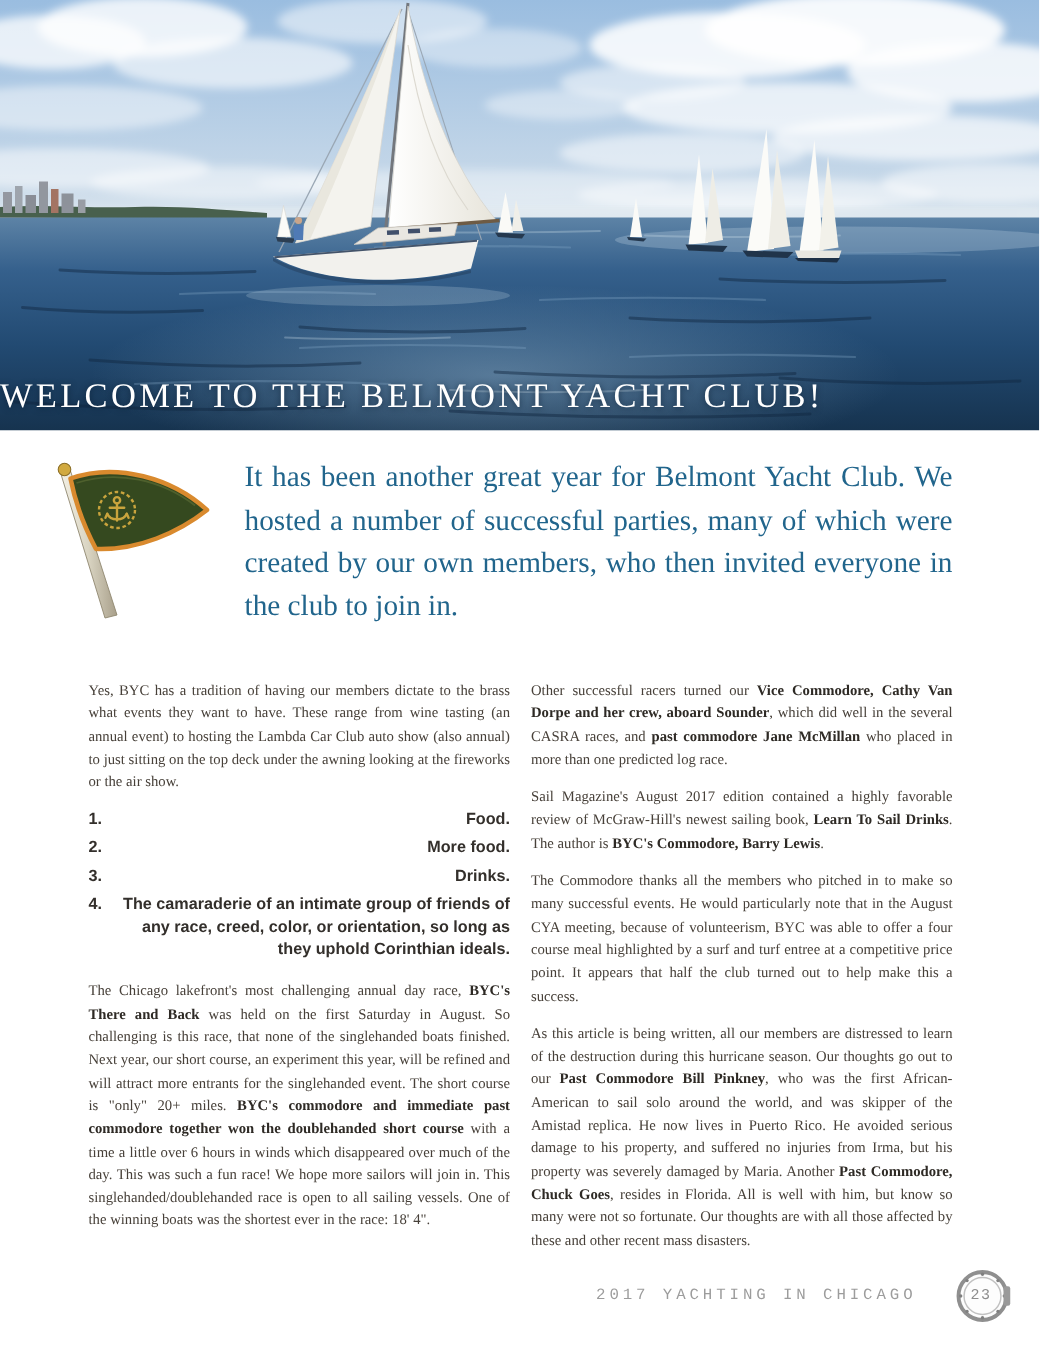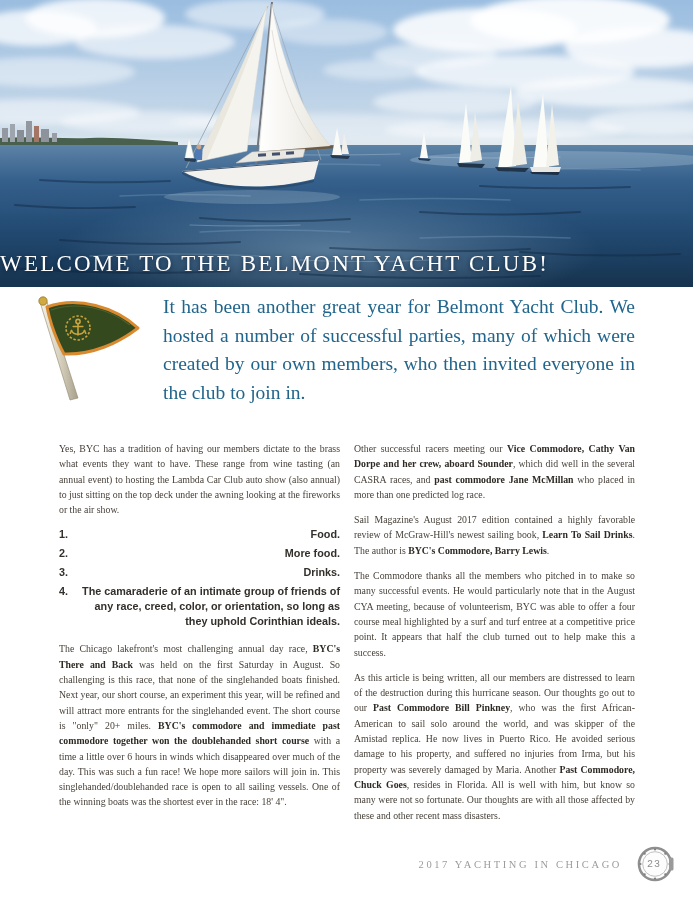--- a/index.html
+++ b/index.html
@@ -7,43 +7,43 @@
         font-family:"Liberation Serif",serif;}
 
   
   .photo{position:relative;width:693px;height:287px;overflow:hidden;}
   .photo svg{display:block;}
   .hero-title{position:absolute;left:0;right:0;bottom:10px;text-align:left;color:#ffffff;
               font-size:23px;letter-spacing:2.2px;font-family:"Liberation Serif",serif;
               text-shadow:0 1px 4px rgba(8,24,44,.65);white-space:nowrap;}
 
   
-  .intro{position:relative;margin-top:6px;height:122px;}
+  .intro{position:relative;margin-top:18px;height:122px;}
   .flag{position:absolute;left:26px;top:2px;width:125px;height:110px;}
   .intro-text{margin-left:163px;width:472px;color:#21658c;font-size:19.5px;line-height:28.6px;
               text-align:justify;}
 
   
   .columns{display:flex;gap:14px;margin:26px 58px 0 59px;color:#474039;
            font-size:9.8px;line-height:15.3px;align-items:flex-start;}
   .col{flex:1;text-align:justify;min-width:0;}
   .bp{margin:0 0 10px 0;}
   .bp b{color:#2e2a25;}
   .list-head{font-family:"Liberation Sans",sans-serif;font-weight:bold;font-size:10.8px;
              color:#332f2b;margin:12px 0 8px 0;text-align:left;}
   .olist{margin:0 0 12px 0;font-family:"Liberation Sans",sans-serif;font-weight:bold;
          font-size:10.8px;line-height:15px;color:#332f2b;text-align:left;}
   .oli{display:flex;margin-bottom:4px;}
   .oli .num{width:12px;flex:none;margin-right:7px;}
   .oli .litext{flex:1;text-align:right;}
 
   
   .footer{position:absolute;right:19px;bottom:17px;display:flex;align-items:center;}
-  .footer-text{font-family:Liberation Serif, serif;font-size:10.5px;letter-spacing:2.6px;
-               color:#9c9c9c;margin-right:14px;}
+  .footer-text{font-family:Liberation Mono, monospace;font-size:10.5px;letter-spacing:2.6px;
+               color:#9c9c9c;margin-right:25px;}
   .porthole{position:relative;width:38px;height:38px;}
   .porthole .pnum{position:absolute;inset:0;display:flex;align-items:center;justify-content:center;
                   font-family:Liberation Mono, monospace;font-size:10px;color:#8d8d8d;
                   letter-spacing:1px;padding-right:2px;}
 </style>
 </head>
 <body>
 
 <div class="page">
 
@@ -257,21 +257,21 @@
             <span class="litext">Drinks.</span>
           </div>
           <div class="oli">
             <span class="num">4.</span>
             <span class="litext">The camaraderie of an intimate group of friends of any race, creed, color, or orientation, so long as they uphold Corinthian ideals.</span>
           </div>
         </div>
         <p class="bp"><span>The Chicago lakefront's most challenging annual day race, </span><b>BYC's There and Back</b><span> was held on the first Saturday in August.  So challenging is this race, that none of the singlehanded boats finished.  Next year, our short course, an experiment this year, will be refined and will attract more entrants for the singlehanded event.  The short course is "only" 20+ miles.  </span><b>BYC's commodore and immediate past commodore together won the doublehanded short course</b><span> with a time a little over 6 hours in winds which disappeared over much of the day.  This was such a fun race!  We hope more sailors will join in.  This singlehanded/doublehanded race is open to all sailing vessels.  One of the winning boats was the shortest ever in the race: 18' 4".</span></p>
       </div>
     <div class="col">
-        <p class="bp"><span>Other successful racers meeting our </span><b>Vice Commodore, Cathy Van Dorpe and her crew, aboard Sounder</b><span>, which did well in the several CASRA races, and </span><b>past commodore Jane McMillan</b><span> who placed in more than one predicted log race.</span></p>
+        <p class="bp"><span>Other successful racers turned our </span><b>Vice Commodore, Cathy Van Dorpe and her crew, aboard Sounder</b><span>, which did well in the several CASRA races, and </span><b>past commodore Jane McMillan</b><span> who placed in more than one predicted log race.</span></p>
         <p class="bp"><span>Sail Magazine's August 2017 edition contained a highly favorable review of McGraw-Hill's newest sailing book, </span><b>Learn To Sail Drinks</b><span>.  The author is </span><b>BYC's Commodore, Barry Lewis</b><span>.</span></p>
         <p class="bp"><span>The Commodore thanks all the members who pitched in to make so many successful events.  He would particularly note that in the August CYA meeting, because of volunteerism, BYC was able to offer a four course meal highlighted by a surf and turf entree at a competitive price point.  It appears that half the club turned out to help make this a success.</span></p>
         <p class="bp"><span>As this article is being written, all our members are distressed to learn of the destruction during this hurricane season.  Our thoughts go out to our </span><b>Past Commodore Bill Pinkney</b><span>, who was the first African-American to sail solo around the world, and was skipper of the Amistad replica.  He now lives in Puerto Rico. He avoided serious damage to his property, and suffered no injuries from Irma, but his property was severely damaged by Maria.  Another </span><b>Past Commodore, Chuck Goes</b><span>, resides in Florida.  All is well with him, but know so many were not so fortunate.  Our thoughts are with all those affected by these and other recent mass disasters.</span></p>
       </div>
   </div>
 
   <div class="footer">
     <span class="footer-text">2017 YACHTING IN CHICAGO</span>
     <span class="porthole">
       <svg width="38" height="38" viewBox="0 0 38 38">

